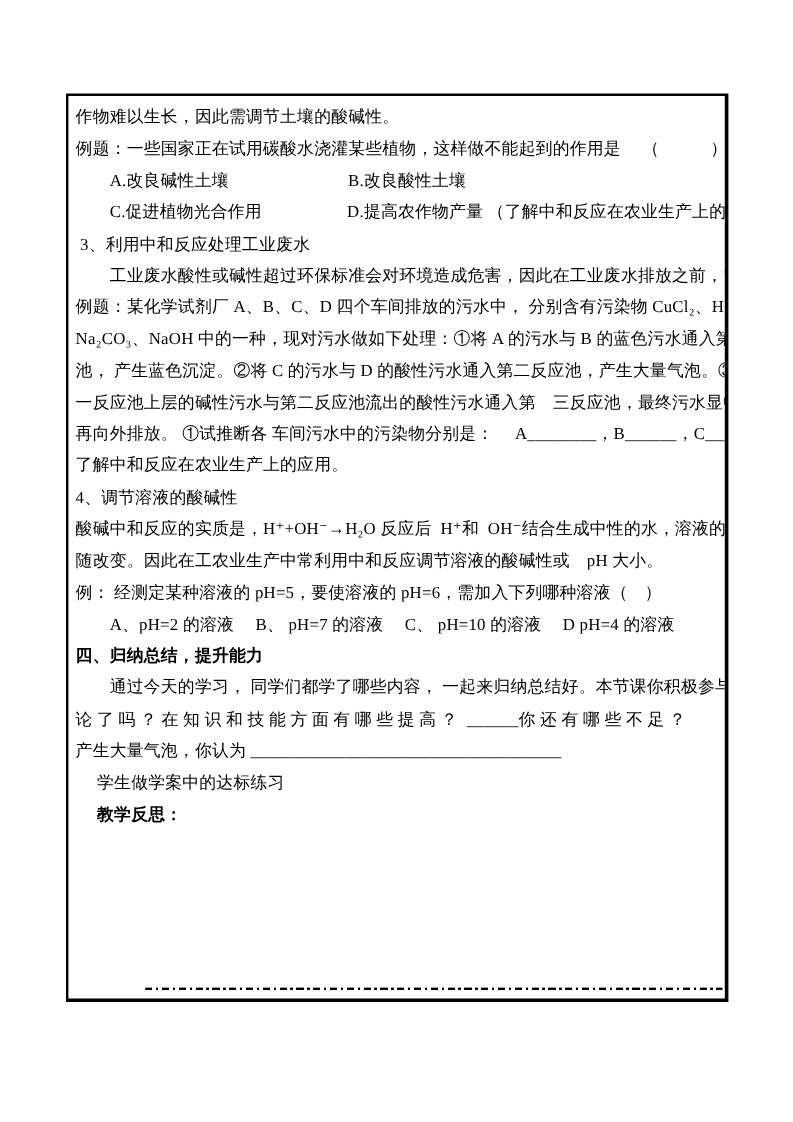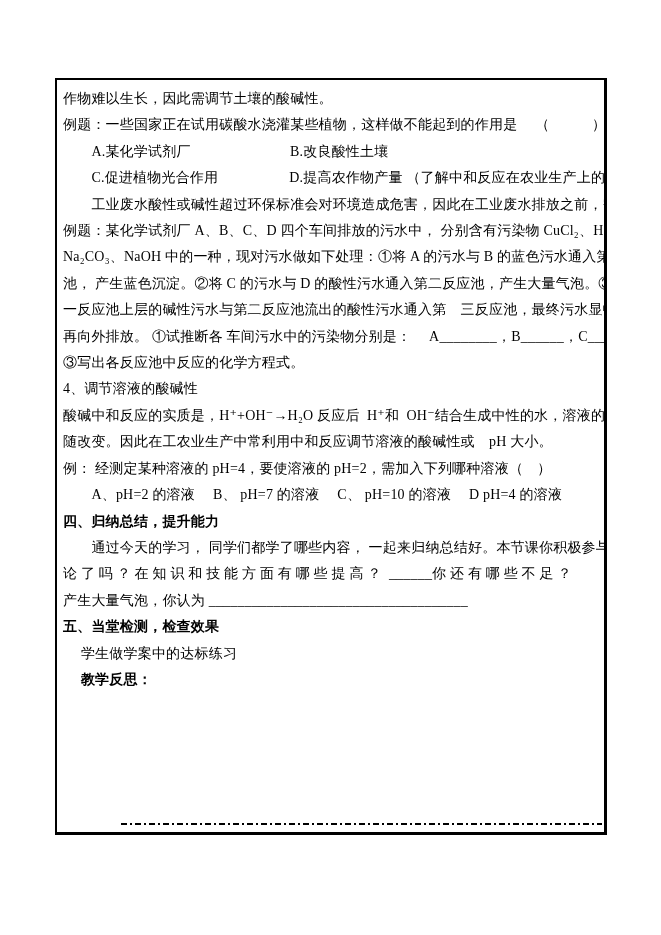--- a/index.html
+++ b/index.html
@@ -58,36 +58,36 @@
     );
   }
 </style>
 </head>
 <body>
 
 <div class="page">
   <div class="bordered-box">
     <p class="line">作物难以生长，因此需调节土壤的酸碱性。</p>
     <p class="line">例题：一些国家正在试用碳酸水浇灌某些植物，这样做不能起到的作用是　 （　　　）</p>
-    <p class="line">　　A.某化学试剂厂　　　　　　　B.改良酸性土壤</p>
+    <p class="line">　　A.改良碱性土壤　　　　　　　B.改良酸性土壤</p>
     <p class="line">　　C.促进植物光合作用　　　　　D.提高农作物产量 （了解中和反应在农业生产上的应用 ）</p>
+    <p class="line"> 3、利用中和反应处理工业废水</p>
     <p class="line">　　工业废水酸性或碱性超过环保标准会对环境造成危害，因此在工业废水排放之前，需加</p>
     <p class="line">例题：某化学试剂厂 A、B、C、D 四个车间排放的污水中， 分别含有污染物 CuCl₂、HCl、</p>
     <p class="line">Na₂CO₃、NaOH 中的一种，现对污水做如下处理：①将 A 的污水与 B 的蓝色污水通入第一反应</p>
     <p class="line">池， 产生蓝色沉淀。②将 C 的污水与 D 的酸性污水通入第二反应池，产生大量气泡。③将第</p>
     <p class="line">一反应池上层的碱性污水与第二反应池流出的酸性污水通入第　三反应池，最终污水显中性，</p>
     <p class="line">再向外排放。 ①试推断各 车间污水中的污染物分别是：　 A________，B______，C______，</p>
-    <p class="line">③写出各反应池中反应的化学方程式。</p>
+    <p class="line">了解中和反应在农业生产上的应用。</p>
     <p class="line">4、调节溶液的酸碱性</p>
     <p class="line">酸碱中和反应的实质是，H⁺+OH⁻→H₂O 反应后  H⁺和  OH⁻结合生成中性的水，溶液的酸碱性也伴</p>
     <p class="line">随改变。因此在工农业生产中常利用中和反应调节溶液的酸碱性或　pH 大小。</p>
-    <p class="line">例： 经测定某种溶液的 pH=4，要使溶液的 pH=2，需加入下列哪种溶液（　）</p>
+    <p class="line">例： 经测定某种溶液的 pH=5，要使溶液的 pH=6，需加入下列哪种溶液（　）</p>
     <p class="line">　　A、pH=2 的溶液　 B、 pH=7 的溶液 　C、 pH=10 的溶液 　D pH=4 的溶液</p>
     <p class="line bold">四、归纳总结，提升能力</p>
     <p class="line">　　通过今天的学习， 同学们都学了哪些内容， 一起来归纳总结好。本节课你积极参与小组讨</p>
     <p class="line">论 了 吗 ？ 在 知 识 和 技 能 方 面 有 哪 些 提 高 ？  ______你 还 有 哪 些 不 足 ？</p>
     <p class="line">产生大量气泡，你认为 ____________________________________</p>
-    <p class="line bold">五、当堂检测，检查效果</p>
     <p class="line">　 学生做学案中的达标练习</p>
     <p class="line bold">　 教学反思：</p>
     <div class="dash-dot-divider"></div>
   </div>
 </div>
 
 </body></html>

